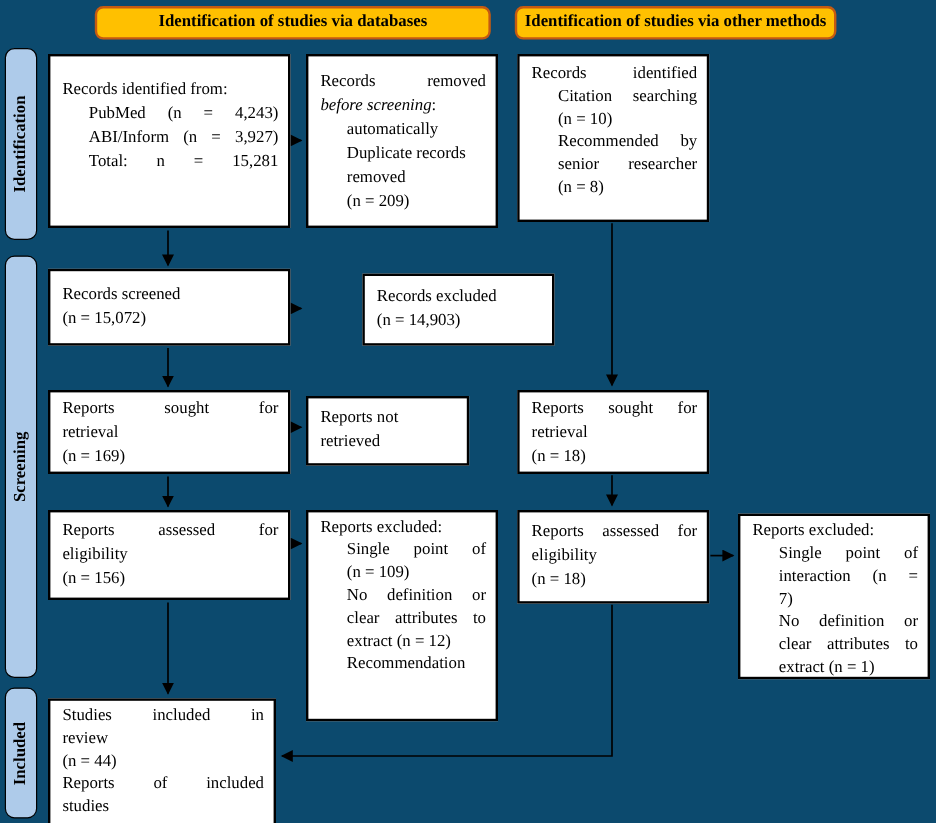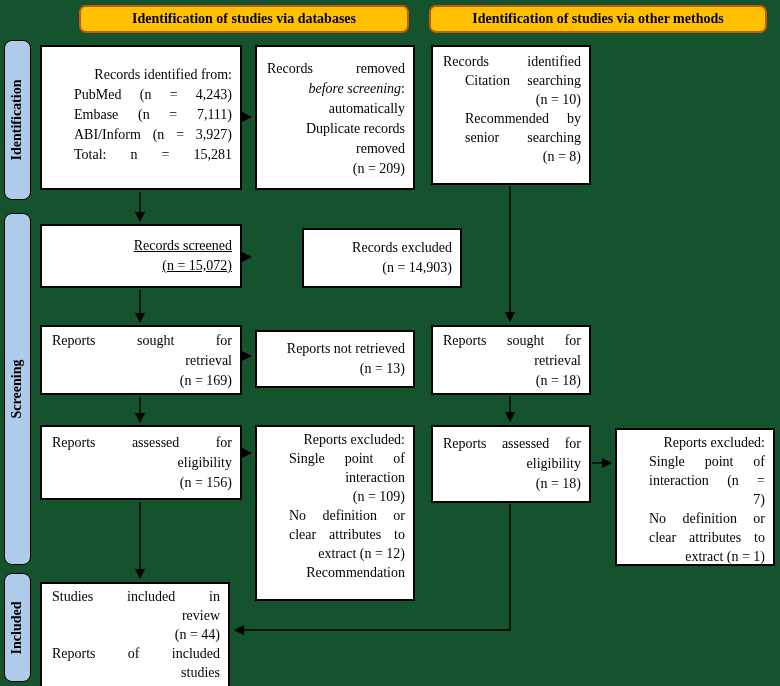--- a/index.html
+++ b/index.html
@@ -1,21 +1,21 @@
 <!DOCTYPE html>
 <html style="--header-bg: #FFC000; --header-border: #C55A11; --stage-bg: #AECBEA; --stage-border: #000000; --box-border: #000000; --arrow: #000000;"><head>
 <meta charset="utf-8">
 <style>
   html, body { margin: 0; padding: 0; background: #ffffff; }
   body { font-family: "Liberation Serif", serif; }
   #canvas {
     position: relative;
     width: 780px;
     height: 686px;
-    background: #14532d;
+    background: #0c4a6e;
     overflow: hidden;
   }
   .arrows { position: absolute; left: 0; top: 0; pointer-events: none; }
   .arrows line, .arrows polyline {
     stroke: var(--arrow, #000);
     stroke-width: 1.4;
     fill: none;
   }
   .arrows marker path { fill: var(--arrow, #000); }
 
@@ -56,24 +56,24 @@
     position: absolute;
     box-sizing: border-box;
     background: #fff;
     border: 2px solid var(--box-border, #000);
     padding: 0 8px 0 10px;
     font-size: 14px;
     line-height: 20px;
     color: #000;
   }
   .fbox.lh19 { line-height: 19px; }
-  .ln { text-align: right; }
+  .ln { text-align: left; }
   .ln.jl { text-align: justify; text-align-last: justify; }
   .ln.ind { padding-left: 22px; }
-  .it { font-style: italic; margin-left: 34px; }
+  .it { font-style: italic; }
   .bd { font-weight: normal; }
 </style>
 </head>
 <body>
 
 <div id="canvas">
 
   <svg class="arrows" width="780" height="686" viewBox="0 0 780 686">
     <defs>
       <marker id="ah" markerWidth="11" markerHeight="10" refX="9" refY="5" orient="auto" markerUnits="userSpaceOnUse">
@@ -90,91 +90,88 @@
     <line x1="140" y1="502" x2="140" y2="578" marker-end="url(#ah)"></line>
     <line x1="510" y1="186" x2="510" y2="321" marker-end="url(#ah)"></line>
     <line x1="510" y1="396" x2="510" y2="421" marker-end="url(#ah)"></line>
     <line x1="592" y1="463" x2="611" y2="463" marker-end="url(#ah)"></line>
     <polyline points="510,504 510,630 235,630" marker-end="url(#ah)"></polyline>
   </svg>
 
   <div class="hdr" style="left:79px; top:5px; width:330px; height:28px;">
     <span>Identification of studies via databases</span>
   </div>
-  <div class="hdr" style="left:429px; top:5px; width:338px; height:28px;">
+  <div class="hdr" style="left:429px; top:5px; width:268px; height:28px;">
     <span>Identification of studies via other methods</span>
   </div>
 
   <div class="stage" style="left:4px; top:40px; height:160px;">
     <span>Identification</span>
   </div>
   <div class="stage" style="left:4px; top:213px; height:352px;">
     <span>Screening</span>
   </div>
   <div class="stage" style="left:4px; top:573px; height:109px;">
     <span>Included</span>
   </div>
 
   <div class="fbox" style="left:40px; top:45px; width:202px; height:145px; padding-top:18px;">
       <div class="ln"><span>Records identified from:</span></div>
       <div class="ln ind jl"><span>PubMed (n&nbsp;=&nbsp;4,243)</span></div>
-      <div class="ln ind jl"><span>Embase (n&nbsp;=&nbsp;7,111)</span></div>
       <div class="ln ind jl"><span>ABI/Inform (n&nbsp;=&nbsp;3,927)</span></div>
       <div class="ln ind jl"><span class="bd">Total: n&nbsp;=&nbsp;15,281</span></div>
     </div>
   <div class="fbox" style="left:255px; top:45px; width:160px; height:145px; padding-top:12px;">
       <div class="ln jl"><span>Records removed</span></div>
       <div class="ln"><span class="it">before screening</span><span>:</span></div>
       <div class="ln ind"><span>automatically</span></div>
       <div class="ln ind"><span>Duplicate records</span></div>
       <div class="ln ind"><span>removed</span></div>
       <div class="ln ind"><span>(n&nbsp;=&nbsp;209)</span></div>
     </div>
   <div class="fbox lh19" style="left:431px; top:45px; width:160px; height:140px; padding-top:5px;">
       <div class="ln jl"><span>Records identified</span></div>
       <div class="ln ind jl"><span>Citation searching</span></div>
       <div class="ln ind"><span>(n&nbsp;=&nbsp;10)</span></div>
       <div class="ln ind jl"><span>Recommended by</span></div>
-      <div class="ln ind jl"><span>senior searching</span></div>
+      <div class="ln ind jl"><span>senior researcher</span></div>
       <div class="ln ind"><span>(n&nbsp;=&nbsp;8)</span></div>
     </div>
 
-  <div class="fbox" style="left:40px; top:224px; width:202px; height:64px; padding-top:10px;text-decoration:underline;">
+  <div class="fbox" style="left:40px; top:224px; width:202px; height:64px; padding-top:10px;">
       <div class="ln"><span>Records screened</span></div>
       <div class="ln"><span>(n&nbsp;=&nbsp;15,072)</span></div>
     </div>
   <div class="fbox" style="left:255px; top:228px; width:160px; height:60px; padding-top:8px;margin-left:47px;">
       <div class="ln"><span>Records excluded</span></div>
       <div class="ln"><span>(n&nbsp;=&nbsp;14,903)</span></div>
     </div>
 
   <div class="fbox" style="left:40px; top:325px; width:202px; height:70px; padding-top:4px;">
       <div class="ln jl"><span>Reports sought for</span></div>
       <div class="ln"><span>retrieval</span></div>
       <div class="ln"><span>(n&nbsp;=&nbsp;169)</span></div>
     </div>
-  <div class="fbox" style="left:255px; top:330px; width:160px; height:58px; padding-top:7px;">
+  <div class="fbox" style="left:255px; top:330px; width:136px; height:58px; padding-top:7px;">
       <div class="ln"><span>Reports not retrieved</span></div>
-      <div class="ln"><span>(n&nbsp;=&nbsp;13)</span></div>
     </div>
   <div class="fbox" style="left:431px; top:325px; width:160px; height:70px; padding-top:4px;">
       <div class="ln jl"><span>Reports sought for</span></div>
       <div class="ln"><span>retrieval</span></div>
       <div class="ln"><span>(n&nbsp;=&nbsp;18)</span></div>
     </div>
 
   <div class="fbox" style="left:40px; top:425px; width:202px; height:75px; padding-top:6px;">
       <div class="ln jl"><span>Reports assessed for</span></div>
       <div class="ln"><span>eligibility</span></div>
       <div class="ln"><span>(n&nbsp;=&nbsp;156)</span></div>
     </div>
   <div class="fbox lh19" style="left:255px; top:425px; width:160px; height:176px; padding-top:3px;">
       <div class="ln"><span>Reports excluded:</span></div>
       <div class="ln ind jl"><span>Single point of</span></div>
-      <div class="ln ind"><span>interaction</span></div>
       <div class="ln ind"><span>(n&nbsp;=&nbsp;109)</span></div>
       <div class="ln ind jl"><span>No definition or</span></div>
       <div class="ln ind jl"><span>clear attributes to</span></div>
       <div class="ln ind"><span>extract (n&nbsp;=&nbsp;12)</span></div>
       <div class="ln ind"><span>Recommendation</span></div>
     </div>
   <div class="fbox" style="left:431px; top:425px; width:160px; height:78px; padding-top:7px;">
       <div class="ln jl"><span>Reports assessed for</span></div>
       <div class="ln"><span>eligibility</span></div>
       <div class="ln"><span>(n&nbsp;=&nbsp;18)</span></div>

